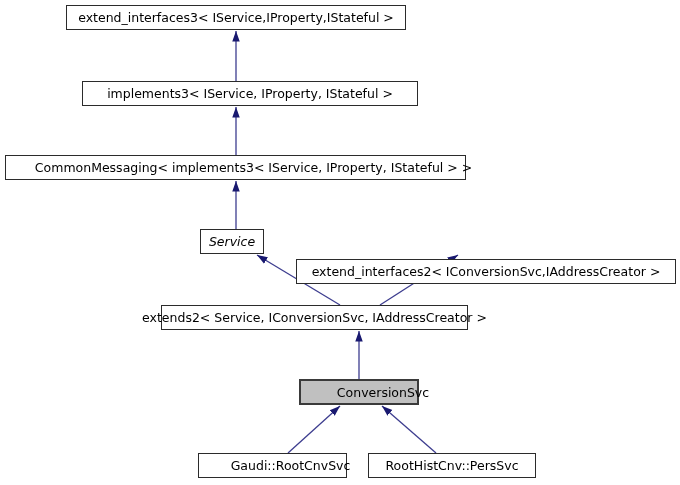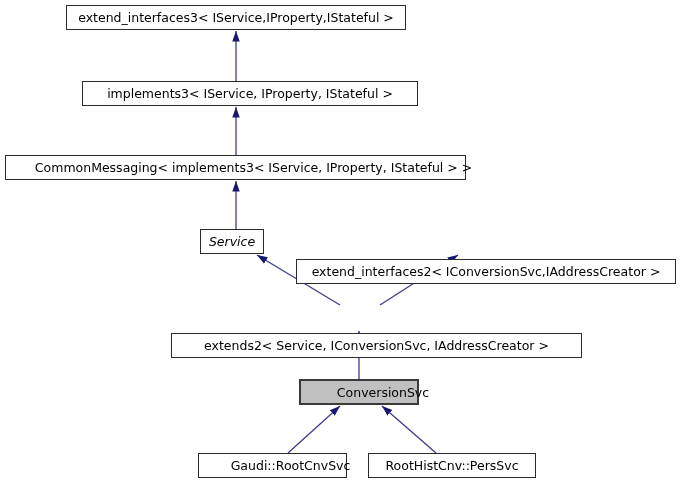--- a/index.html
+++ b/index.html
@@ -72,21 +72,21 @@
   <div class="node" style="left:66px;  top:5px;   width:340px; height:25px;">extend_interfaces3&lt; IService,IProperty,IStateful &gt;</div>
 
   <div class="node" style="left:82px;  top:81px;  width:336px; height:25px;">implements3&lt; IService, IProperty, IStateful &gt;</div>
 
   <div class="node" style="left:5px;   top:155px; width:461px; height:25px;padding-left:36px;">CommonMessaging&lt; implements3&lt; IService, IProperty, IStateful &gt; &gt;</div>
 
   <div class="node" style="left:200px; top:229px; width:64px;  height:25px;font-style:italic;">Service</div>
 
   <div class="node" style="left:296px; top:229px; width:380px; height:25px;margin-top:30px;">extend_interfaces2&lt; IConversionSvc,IAddressCreator &gt;</div>
 
-  <div class="node" style="left:171px; top:305px; width:411px; height:25px;margin-top:28px;">extends2&lt; Service, IConversionSvc, IAddressCreator &gt;</div>
+  <div class="node" style="left:161px; top:305px; width:307px; height:25px;">extends2&lt; Service, IConversionSvc, IAddressCreator &gt;</div>
 
   <div class="node highlight" style="left:299px; top:379px; width:120px; height:26px;padding-left:48px;">ConversionSvc</div>
 
   <div class="node" style="left:198px; top:453px; width:149px; height:25px;padding-left:36px;">Gaudi::RootCnvSvc</div>
 
   <div class="node" style="left:368px; top:453px; width:168px; height:25px;">RootHistCnv::PersSvc</div>
 
 </div>
 
 </body></html>

